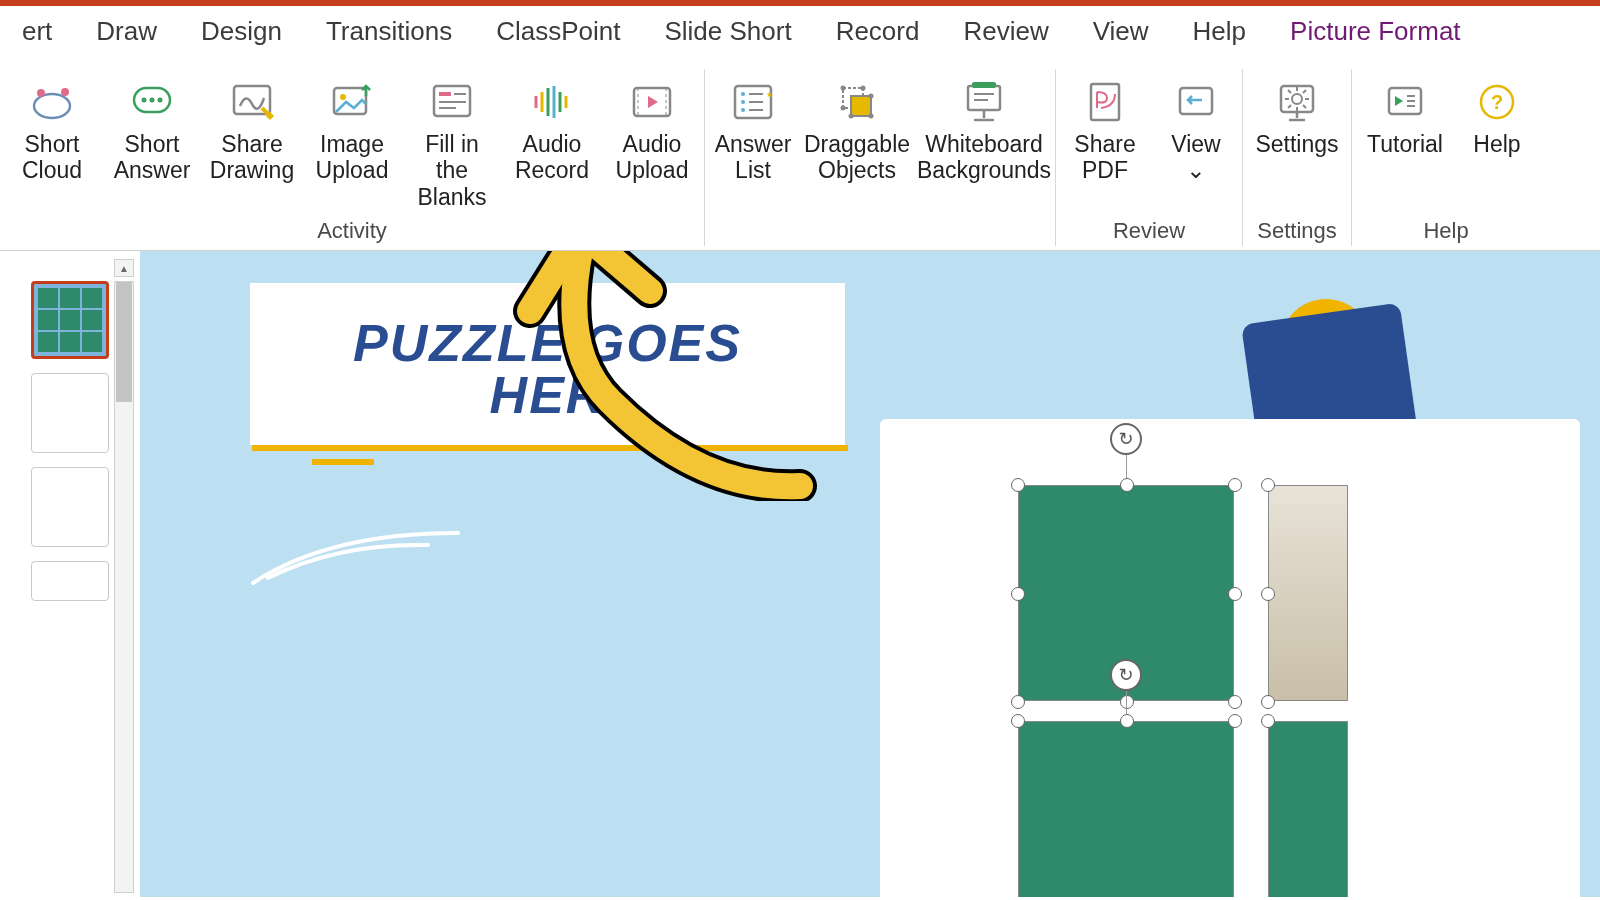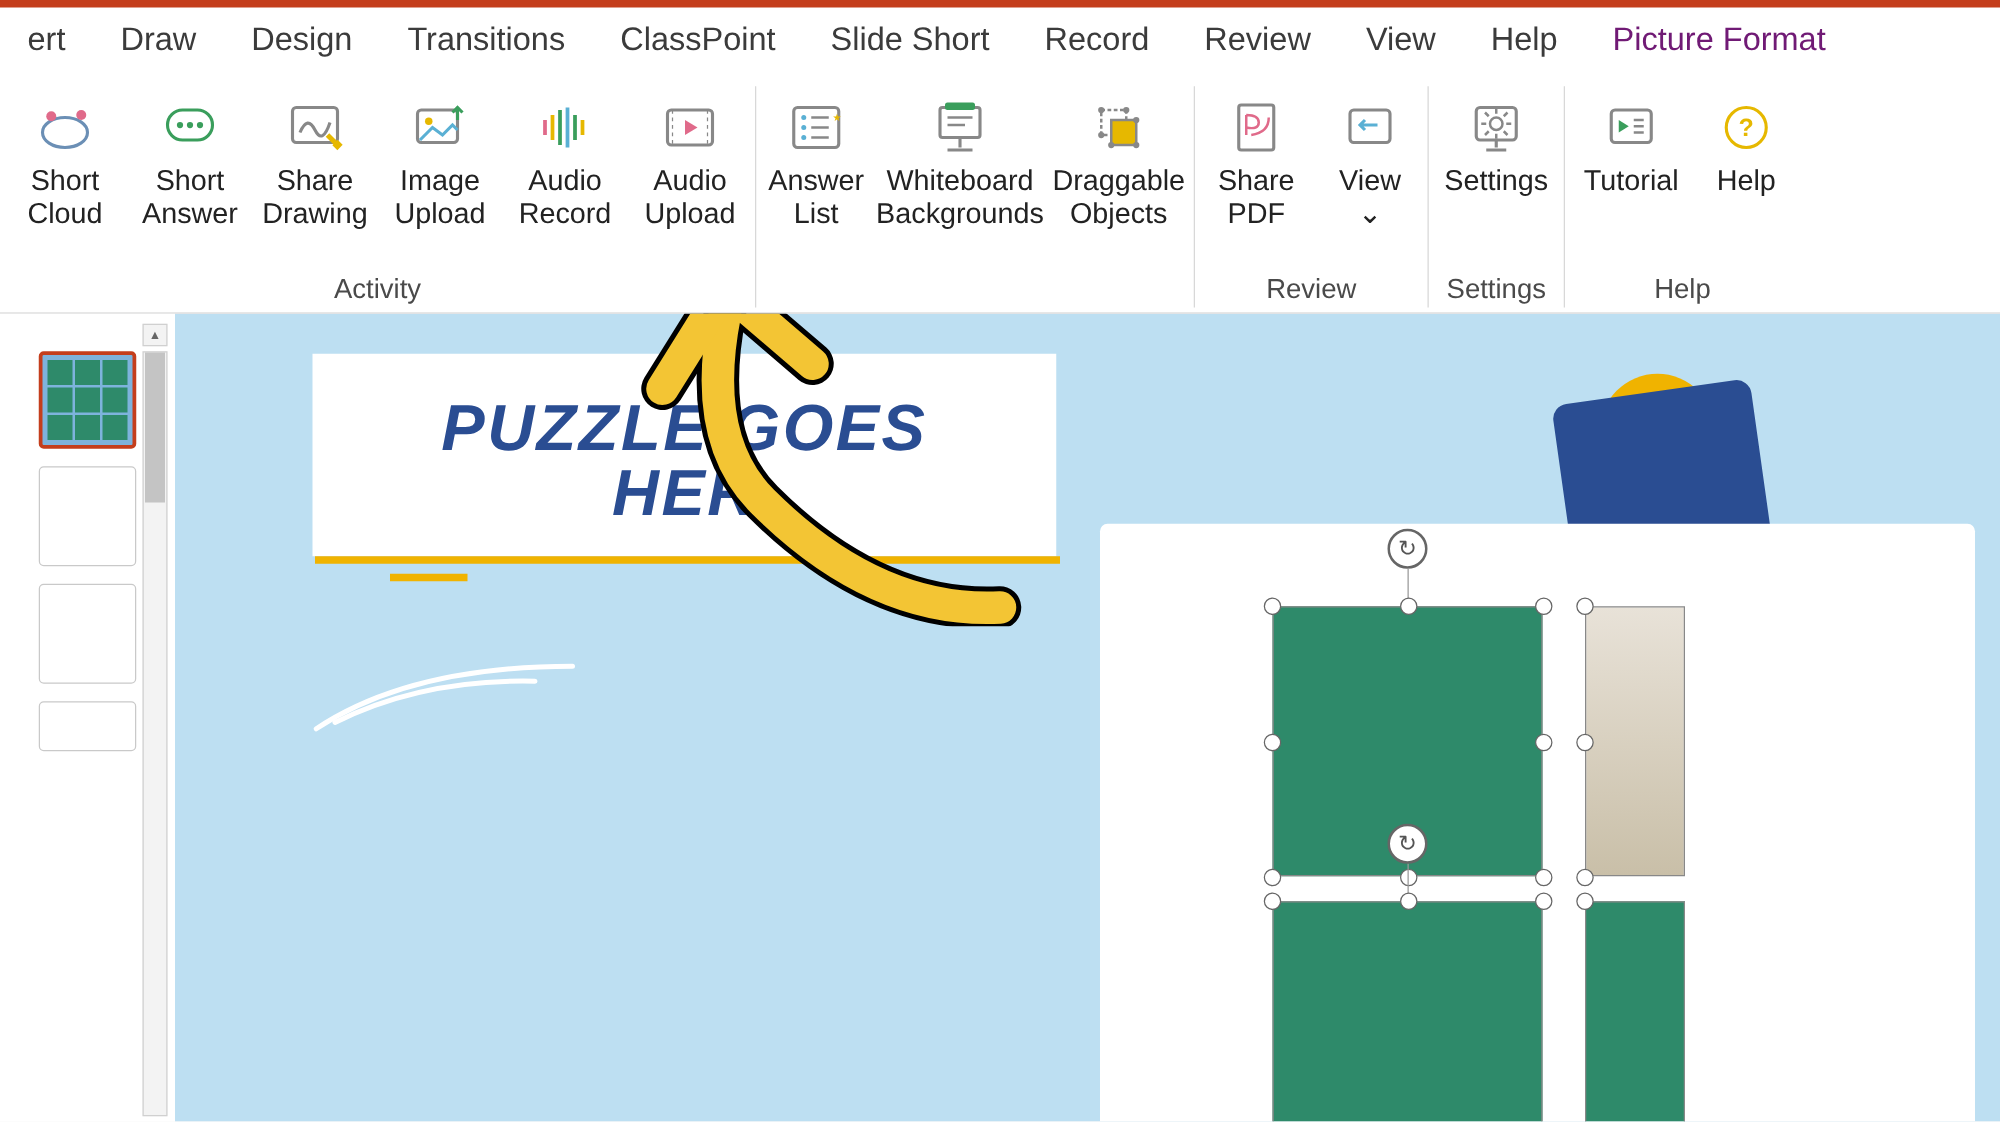--- a/index.html
+++ b/index.html
@@ -334,20 +334,33 @@
               <path d="M8 34 L18 24 L26 30 L34 22 L38 26" fill="none" stroke="#5ab0d4" stroke-width="2.5"></path>
               <path d="M38 8 L38 18 M34 12 L38 8 L42 12" fill="none" stroke="#3a9e5c" stroke-width="2.5"></path>
             </svg>
         </div>
         <span>Image</span>
         <span>Upload</span>
       </div>
       <div class="ribbon-btn">
         <div class="icon-wrap">
           <svg class="svg-icon" viewBox="0 0 48 48">
+              <rect x="6" y="8" width="36" height="30" rx="3" fill="none" stroke="#888" stroke-width="2.5"></rect>
+              <rect x="11" y="14" width="12" height="4" fill="#e06a8a"></rect>
+              <line x1="26" y1="16" x2="38" y2="16" stroke="#888" stroke-width="2"></line>
+              <line x1="11" y1="24" x2="38" y2="24" stroke="#888" stroke-width="2"></line>
+              <line x1="11" y1="30" x2="28" y2="30" stroke="#888" stroke-width="2"></line>
+            </svg>
+        </div>
+        <span>Fill in the</span>
+        <span>Blanks</span>
+      </div>
+      <div class="ribbon-btn">
+        <div class="icon-wrap">
+          <svg class="svg-icon" viewBox="0 0 48 48">
               <line x1="8" y1="18" x2="8" y2="30" stroke="#e06a8a" stroke-width="3"></line>
               <line x1="14" y1="14" x2="14" y2="34" stroke="#e6b800" stroke-width="3"></line>
               <line x1="20" y1="10" x2="20" y2="38" stroke="#3a9e5c" stroke-width="3"></line>
               <line x1="26" y1="8" x2="26" y2="40" stroke="#5ab0d4" stroke-width="3"></line>
               <line x1="32" y1="14" x2="32" y2="34" stroke="#3a9e5c" stroke-width="3"></line>
               <line x1="38" y1="18" x2="38" y2="30" stroke="#e6b800" stroke-width="3"></line>
             </svg>
         </div>
         <span>Audio</span>
         <span>Record</span>
@@ -378,49 +391,49 @@
               <text x="37" y="19" font-size="8" fill="#e6b800">★</text>
               <circle cx="14" cy="24" r="2" fill="#5ab0d4"></circle>
               <line x1="20" y1="24" x2="34" y2="24" stroke="#888" stroke-width="2"></line>
               <circle cx="14" cy="32" r="2" fill="#5ab0d4"></circle>
               <line x1="20" y1="32" x2="34" y2="32" stroke="#888" stroke-width="2"></line>
             </svg>
         </div>
         <span>Answer</span>
         <span>List</span>
       </div>
-      <div class="ribbon-btn" style="width:126px">
-        <div class="icon-wrap">
-          <svg class="svg-icon" viewBox="0 0 48 48">
-              <rect x="8" y="8" width="32" height="24" rx="2" fill="none" stroke="#888" stroke-width="2.5"></rect>
-              <rect x="12" y="4" width="24" height="6" rx="2" fill="#3a9e5c"></rect>
-              <line x1="14" y1="16" x2="34" y2="16" stroke="#888" stroke-width="2"></line>
-              <line x1="14" y1="22" x2="28" y2="22" stroke="#888" stroke-width="2"></line>
-              <line x1="24" y1="32" x2="24" y2="40" stroke="#888" stroke-width="2.5"></line>
-              <line x1="14" y1="42" x2="34" y2="42" stroke="#888" stroke-width="2.5"></line>
-            </svg>
-        </div>
-        <span>Whiteboard</span>
-        <span>Backgrounds</span>
-      </div>
       <div class="ribbon-btn" style="width:104px">
         <div class="icon-wrap">
           <svg class="svg-icon" viewBox="0 0 48 48">
               <rect x="10" y="10" width="20" height="20" fill="none" stroke="#888" stroke-width="2" stroke-dasharray="3 2"></rect>
               <rect x="18" y="18" width="20" height="20" fill="#e6b800" stroke="#888" stroke-width="2"></rect>
               <circle cx="10" cy="10" r="2.5" fill="#888"></circle>
               <circle cx="30" cy="10" r="2.5" fill="#888"></circle>
               <circle cx="10" cy="30" r="2.5" fill="#888"></circle>
               <circle cx="38" cy="18" r="2.5" fill="#888"></circle>
               <circle cx="38" cy="38" r="2.5" fill="#888"></circle>
               <circle cx="18" cy="38" r="2.5" fill="#888"></circle>
             </svg>
         </div>
         <span>Draggable</span>
         <span>Objects</span>
+      </div>
+      <div class="ribbon-btn" style="width:126px">
+        <div class="icon-wrap">
+          <svg class="svg-icon" viewBox="0 0 48 48">
+              <rect x="8" y="8" width="32" height="24" rx="2" fill="none" stroke="#888" stroke-width="2.5"></rect>
+              <rect x="12" y="4" width="24" height="6" rx="2" fill="#3a9e5c"></rect>
+              <line x1="14" y1="16" x2="34" y2="16" stroke="#888" stroke-width="2"></line>
+              <line x1="14" y1="22" x2="28" y2="22" stroke="#888" stroke-width="2"></line>
+              <line x1="24" y1="32" x2="24" y2="40" stroke="#888" stroke-width="2.5"></line>
+              <line x1="14" y1="42" x2="34" y2="42" stroke="#888" stroke-width="2.5"></line>
+            </svg>
+        </div>
+        <span>Whiteboard</span>
+        <span>Backgrounds</span>
       </div>
     </div>
     <div class="group-label"></div>
   </div>
 
   <div class="ribbon-group">
     <div class="ribbon-buttons">
       <div class="ribbon-btn" style="width:82px">
         <div class="icon-wrap">
           <svg class="svg-icon" viewBox="0 0 48 48">

